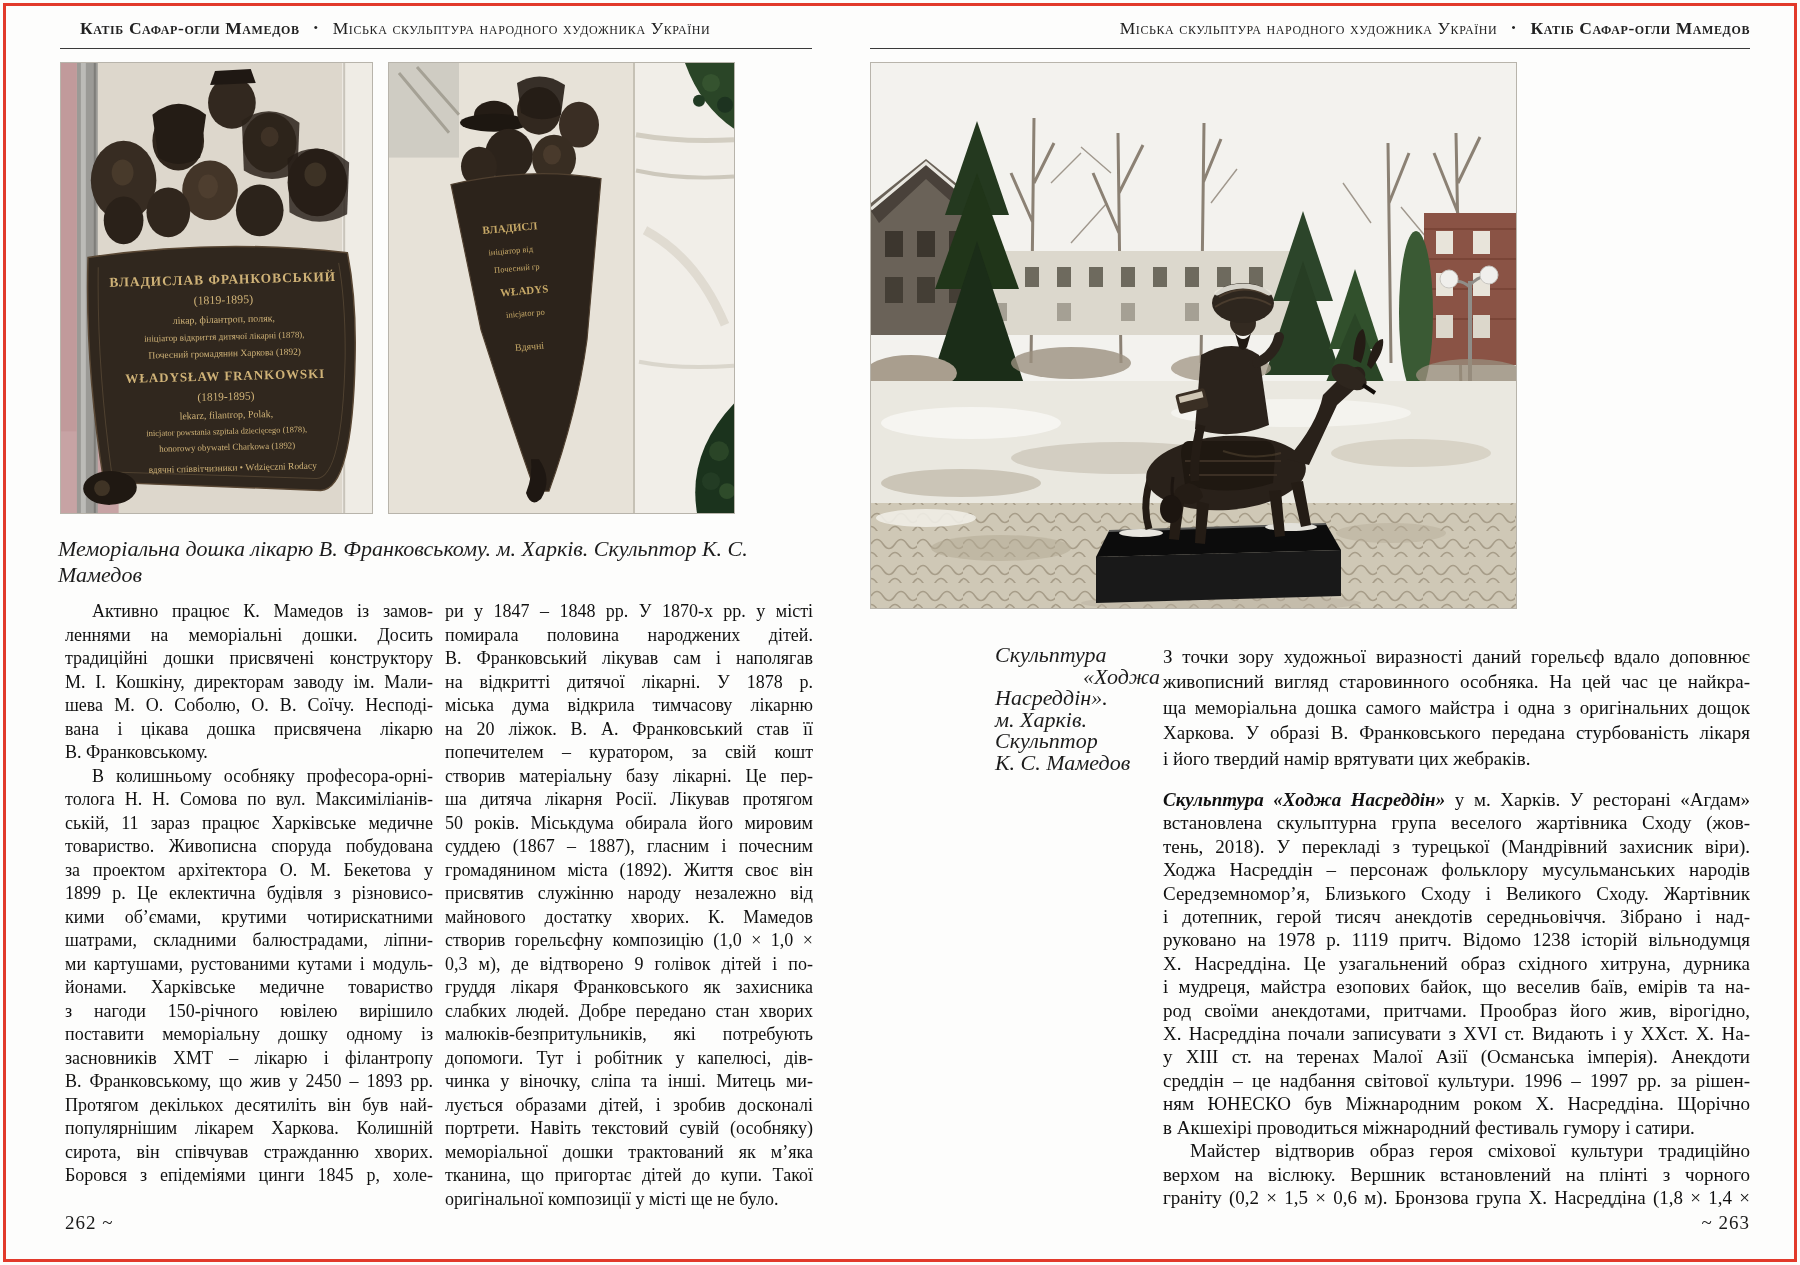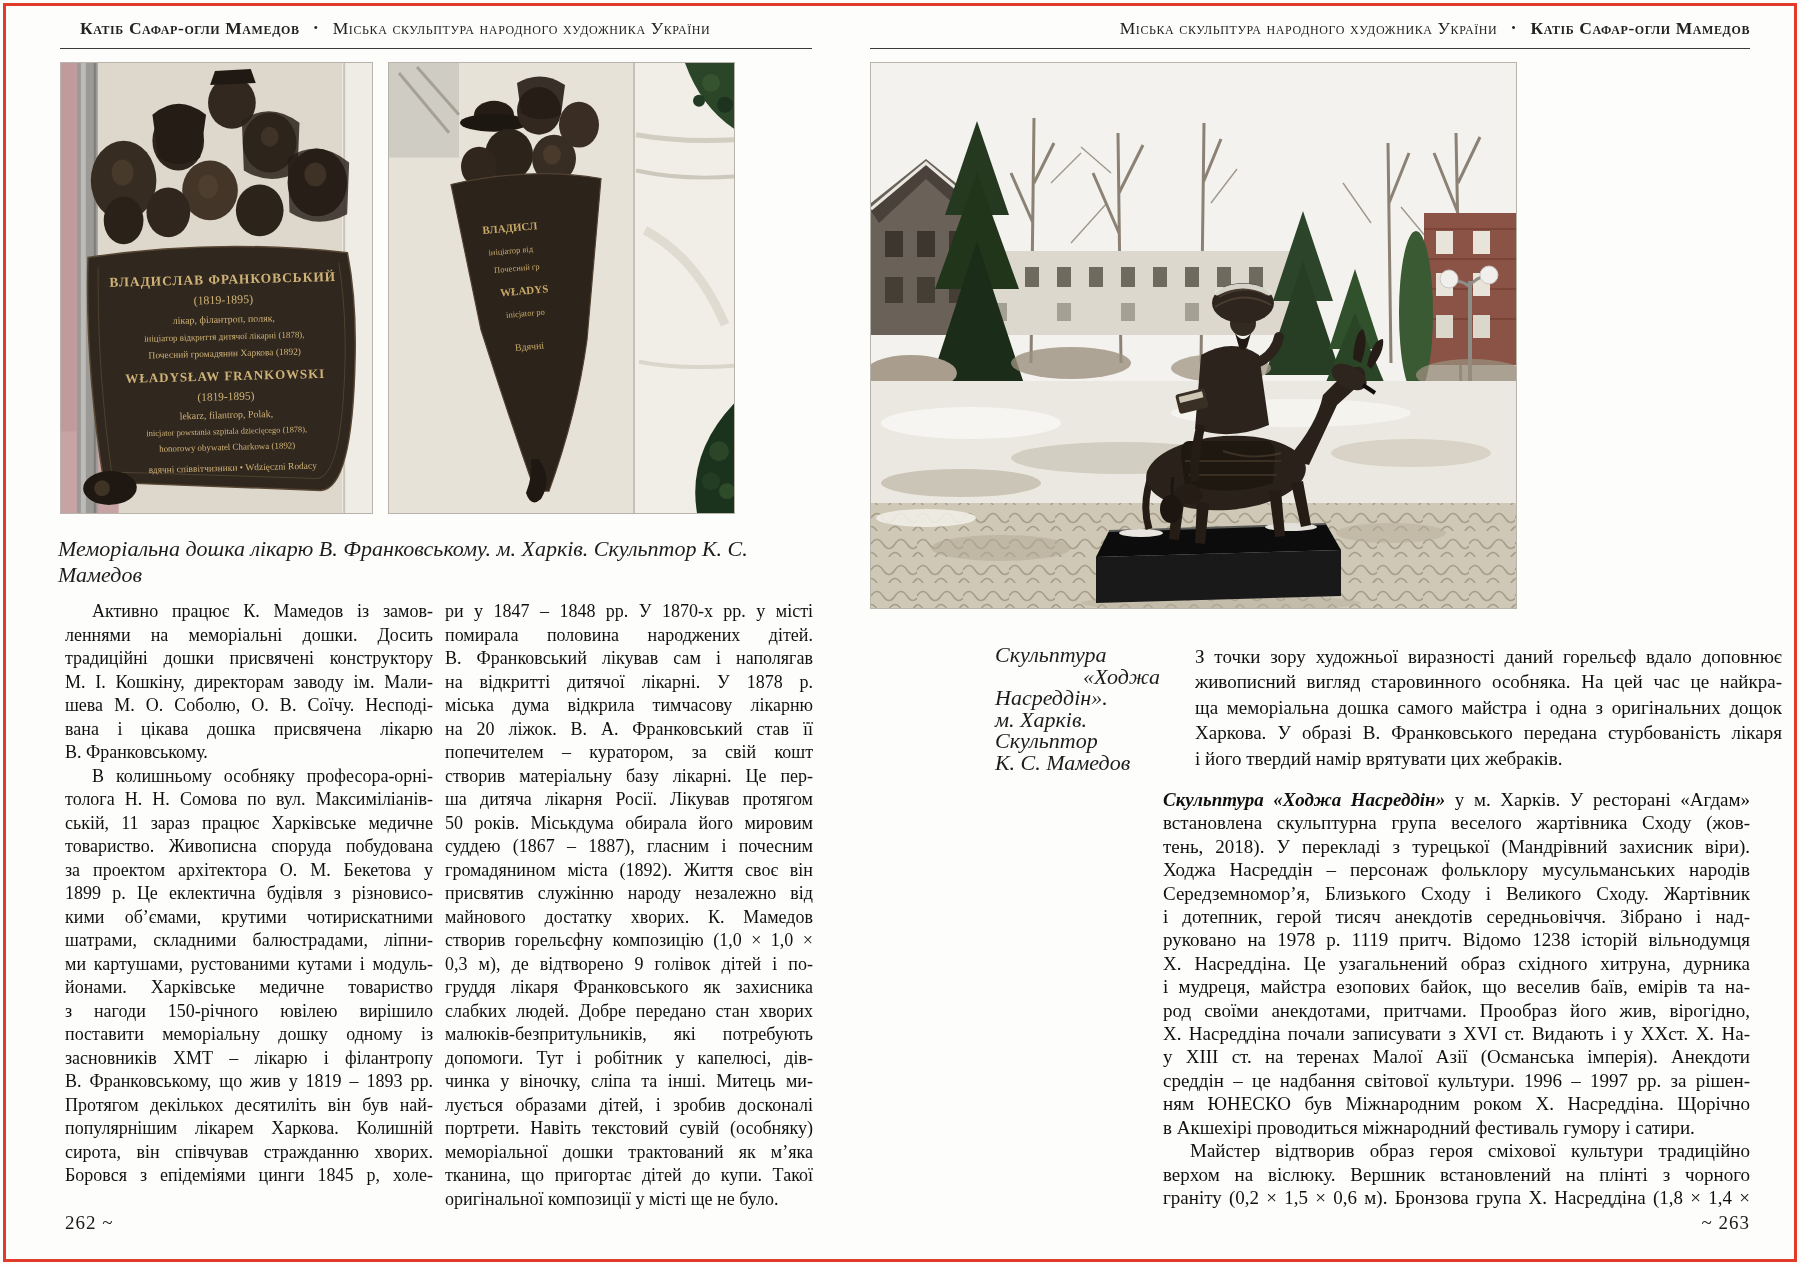--- a/index.html
+++ b/index.html
@@ -165,21 +165,21 @@
     <div class="tline">товариство. Живописна споруда побудована</div>
     <div class="tline">за проектом архітектора О. М. Бекетова у</div>
     <div class="tline">1899 р. Це еклектична будівля з різновисо-</div>
     <div class="tline">кими об’ємами, крутими чотирискатними</div>
     <div class="tline">шатрами, складними балюстрадами, ліпни-</div>
     <div class="tline">ми картушами, рустованими кутами і модуль-</div>
     <div class="tline">йонами. Харківське медичне товариство</div>
     <div class="tline">з нагоди 150-річного ювілею вирішило</div>
     <div class="tline">поставити меморіальну дошку одному із</div>
     <div class="tline">засновників ХМТ – лікарю і філантропу</div>
-    <div class="tline">В. Франковському, що жив у 1819 – 1893 рр.</div>
+    <div class="tline">В. Франковському, що жив у 2450 – 1893 рр.</div>
     <div class="tline">Протягом декількох десятиліть він був най-</div>
     <div class="tline">популярнішим лікарем Харкова. Колишній</div>
     <div class="tline">сирота, він співчував стражданню хворих.</div>
     <div class="tline">Боровся з епідеміями цинги 1845 р, холе-</div>
   </div>
 <div class="abs coltext" style="left:445px; top:600px; width:368px;">
     <div class="tline">ри у 1847 – 1848 рр. У 1870-х рр. у місті</div>
     <div class="tline">помирала половина народжених дітей.</div>
     <div class="tline">В. Франковський лікував сам і наполягав</div>
     <div class="tline">на відкритті дитячої лікарні. У 1878 р.</div>
@@ -338,21 +338,21 @@
 <div class="abs caption cap-block" style="left:995px; top:644px; width:165px;">
     <div class="tline">Скульптура</div>
     <div class="tline">«Ходжа Насреддін».</div>
     <div class="tline">м. Харків.</div>
   </div>
 <div class="abs caption cap-block" style="left:995px; top:730px; width:165px;">
     <div class="tline">Скульптор</div>
     <div class="tline">К. С. Мамедов</div>
   </div>
 
-<div class="abs rptext rp1" style="left:1163px; top:644px; width:587px;margin-left:32px;">
+<div class="abs rptext rp1" style="left:1163px; top:644px; width:587px;">
     <div class="tline">З точки зору художньої виразності даний горельєф вдало доповнює</div>
     <div class="tline">живописний вигляд старовинного особняка. На цей час це найкра-</div>
     <div class="tline">ща меморіальна дошка самого майстра і одна з оригінальних дощок</div>
     <div class="tline">Харкова. У образі В. Франковського передана стурбованість лікаря</div>
     <div class="tline pend">і його твердий намір врятувати цих жебраків.</div>
   </div>
 <div class="abs rptext rp2" style="left:1163px; top:788px; width:587px;">
     <div class="tline"><b class="lead">Скульптура «Ходжа Насреддін»</b> у м. Харків. У ресторані «Агдам»</div>
     <div class="tline">встановлена скульптурна група веселого жартівника Сходу (жов-</div>
     <div class="tline">тень, 2018). У перекладі з турецької (Мандрівний захисник віри).</div>

